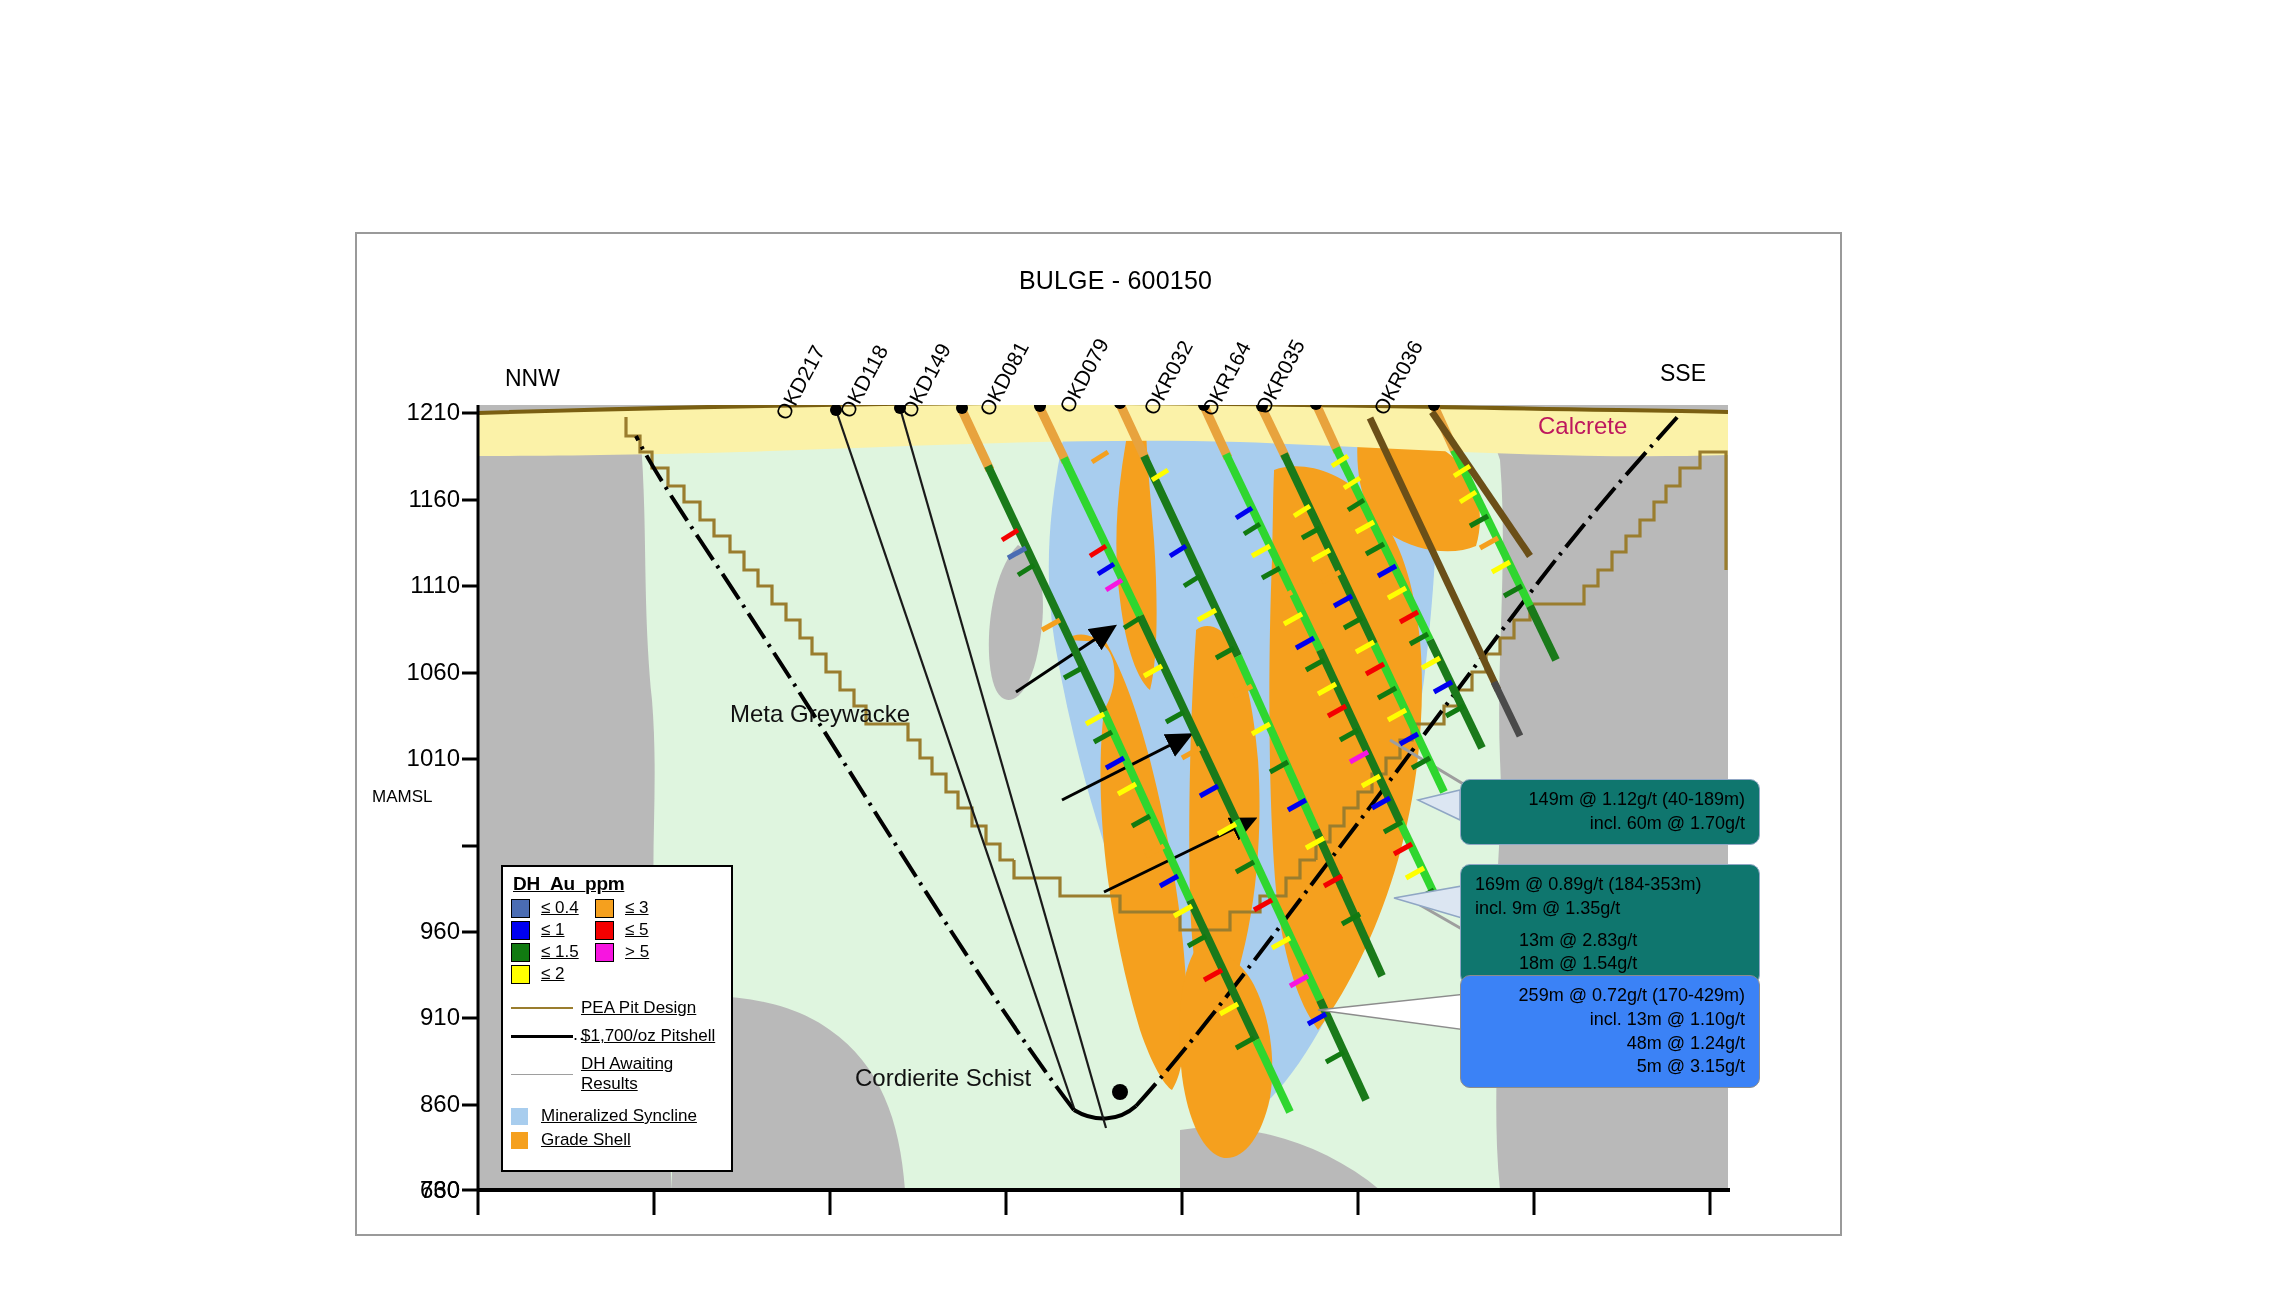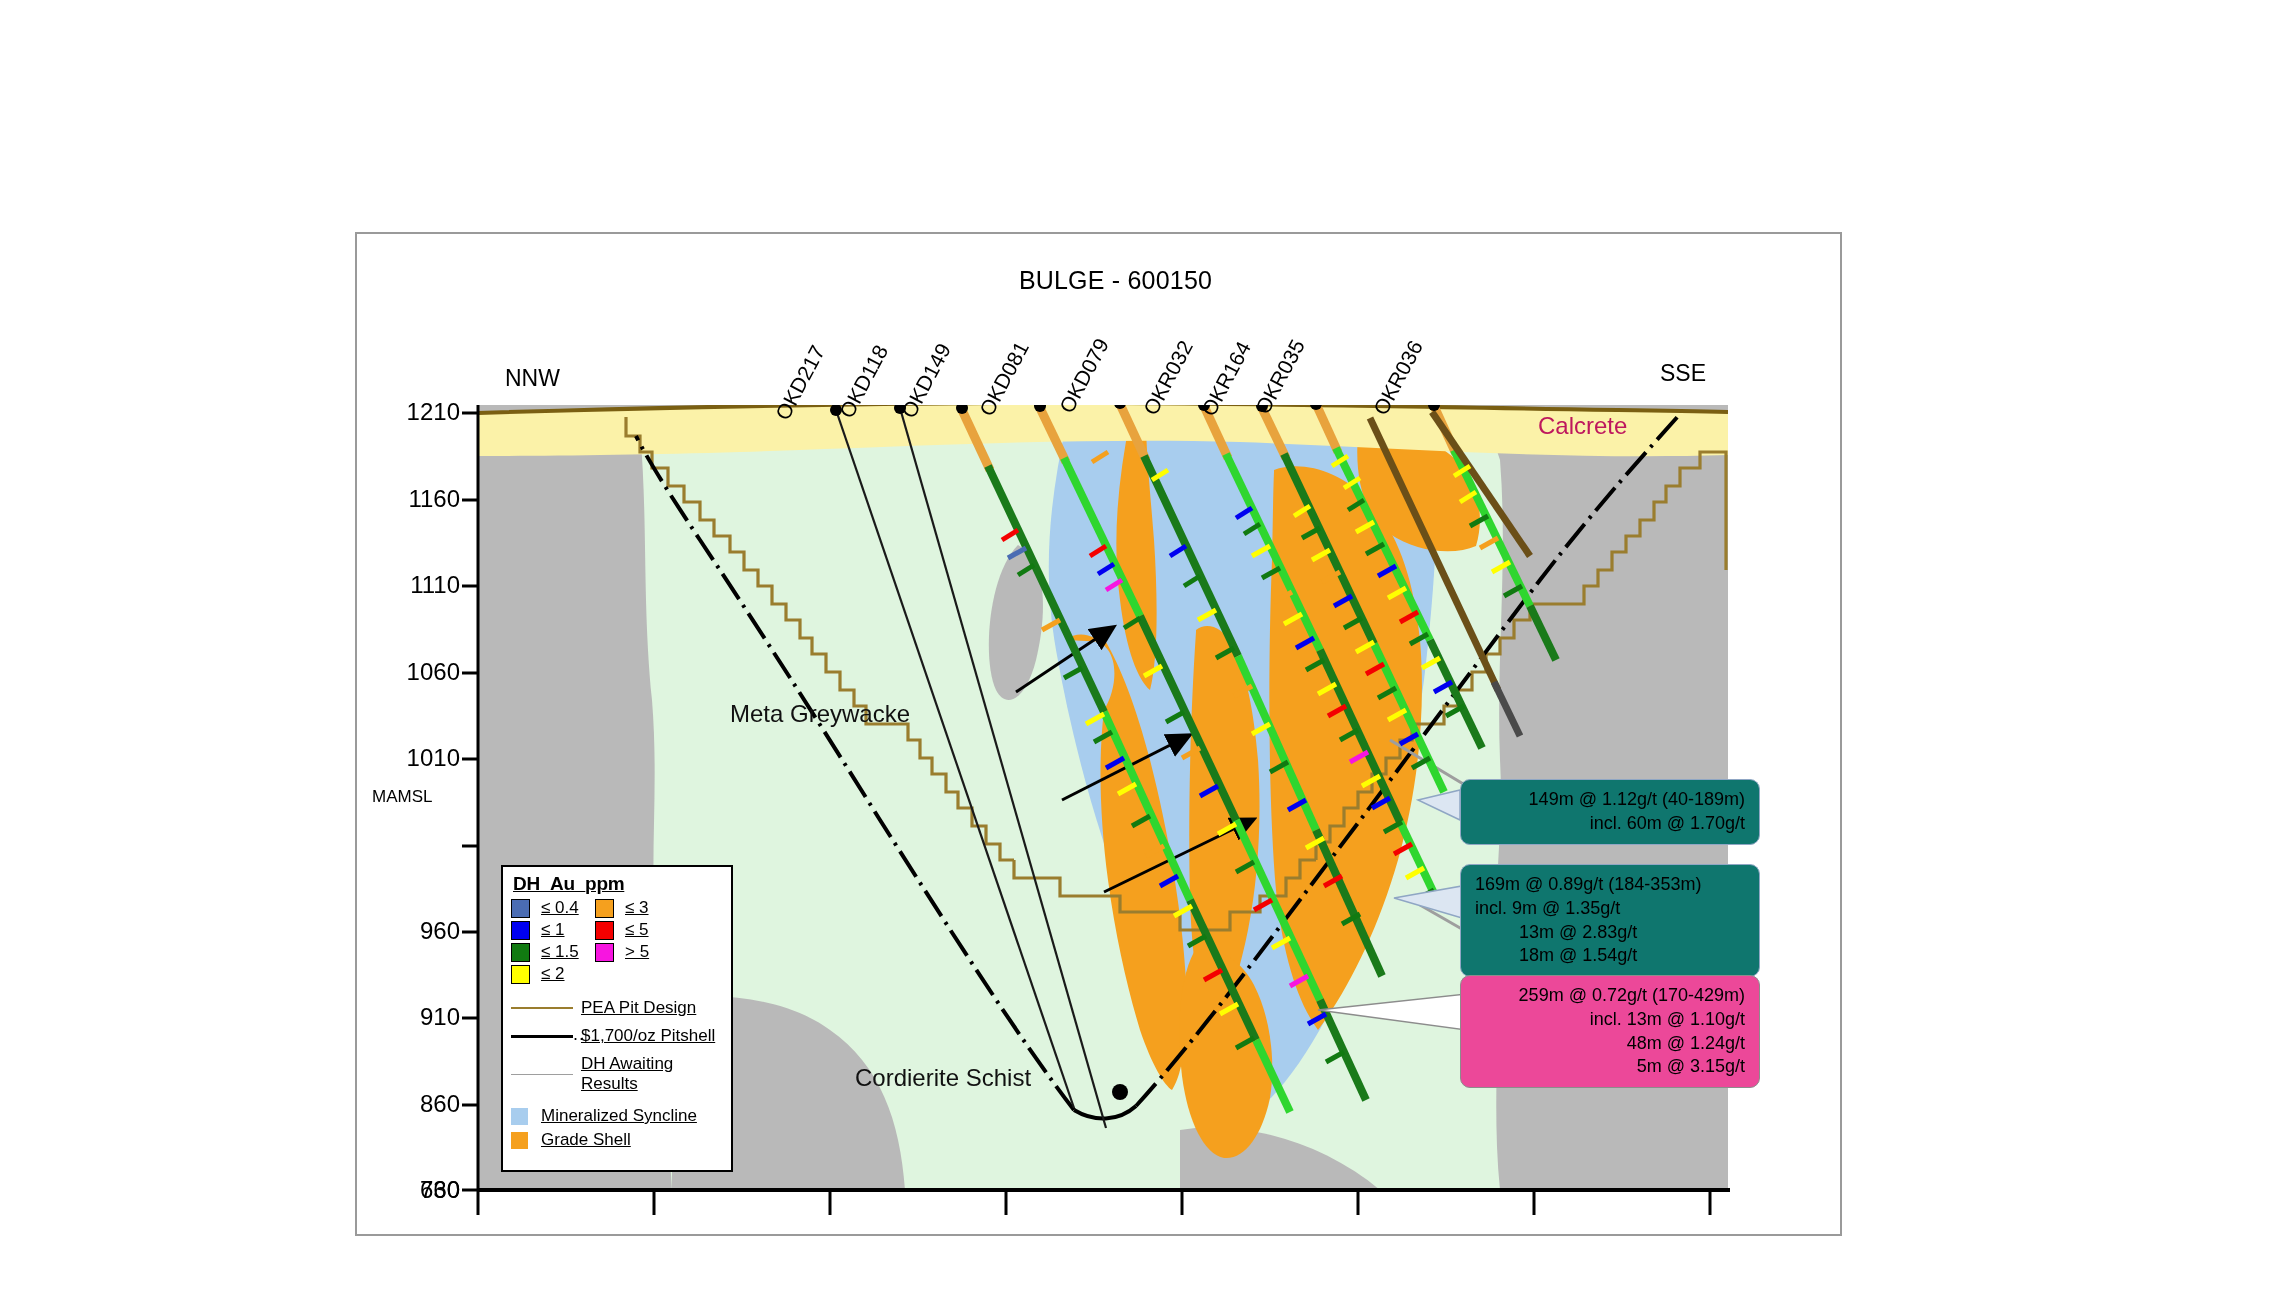--- a/index.html
+++ b/index.html
@@ -52,21 +52,21 @@
   .lg-poly{margin-top:12px;display:grid;grid-template-columns:26px auto;row-gap:4px;align-items:center;}
   .sw2{width:17px;height:17px;}
 
   
   .callout{
     position:absolute;border:1px solid #8fa6c4;border-radius:10px;
     font-size:18px;color:#000;padding:8px 14px;line-height:1.32;
     text-align:right;box-sizing:border-box;
   }
   .callout.blue{background:#0f766e;}
-  .callout.white{background:#ec4899;border-color:#8c8c8c;}
+  .callout.white{background:#3b82f6;border-color:#8c8c8c;}
   .callout.left{text-align:left;}
   .callout .row{white-space:nowrap;}
 </style>
 </head>
 <body>
 
 <div id="root">
 
   <div class="figure-frame">
     <div class="title">BULGE - 600150</div>
@@ -501,21 +501,21 @@
   </div>
 
   <div class="callout blue" style="left:1460px;top:779px;width:300px;">
     <div class="row">149m @ 1.12g/t (40-189m)</div>
     <div class="row">incl. 60m @ 1.70g/t</div>
   </div>
 
   <div class="callout blue left" style="left:1460px;top:864px;width:300px;">
     <div class="row">169m @ 0.89g/t (184-353m)</div>
     <div class="row">incl. 9m @ 1.35g/t</div>
-    <div class="row" style="padding-left:44px;">13m @ 2.83g/t</div>
+    <div class="row" style="padding-left:44px;margin-top:8px;">13m @ 2.83g/t</div>
     <div class="row" style="padding-left:44px;">18m @ 1.54g/t</div>
   </div>
 
   <div class="callout white" style="left:1460px;top:975px;width:300px;">
     <div class="row">259m @ 0.72g/t (170-429m)</div>
     <div class="row">incl. 13m @ 1.10g/t</div>
     <div class="row">48m @ 1.24g/t</div>
     <div class="row">5m @ 3.15g/t</div>
   </div>
 

